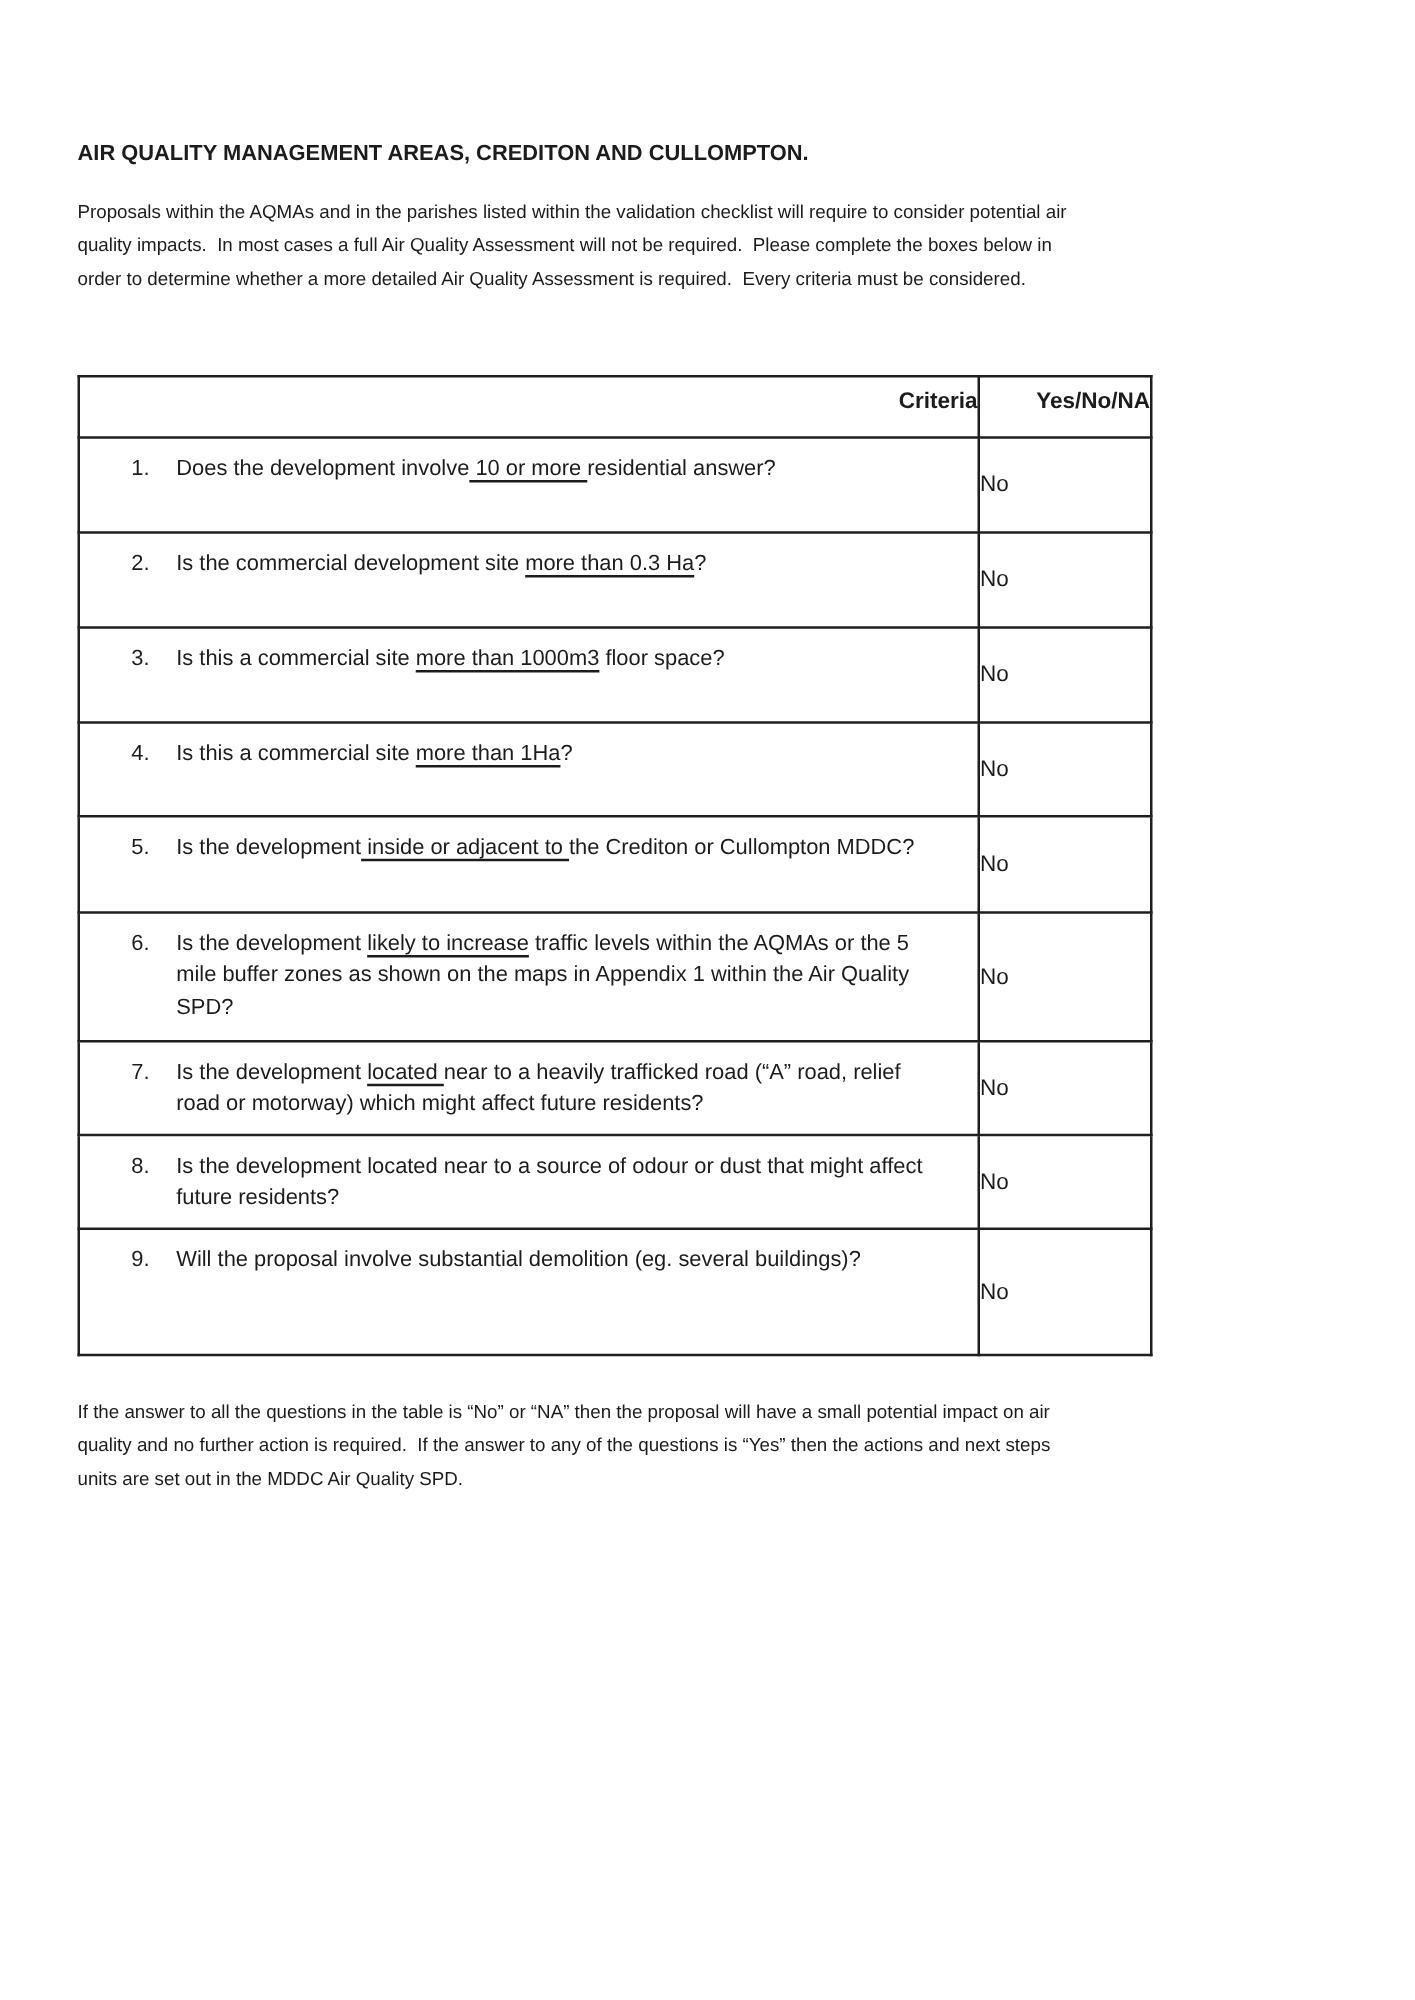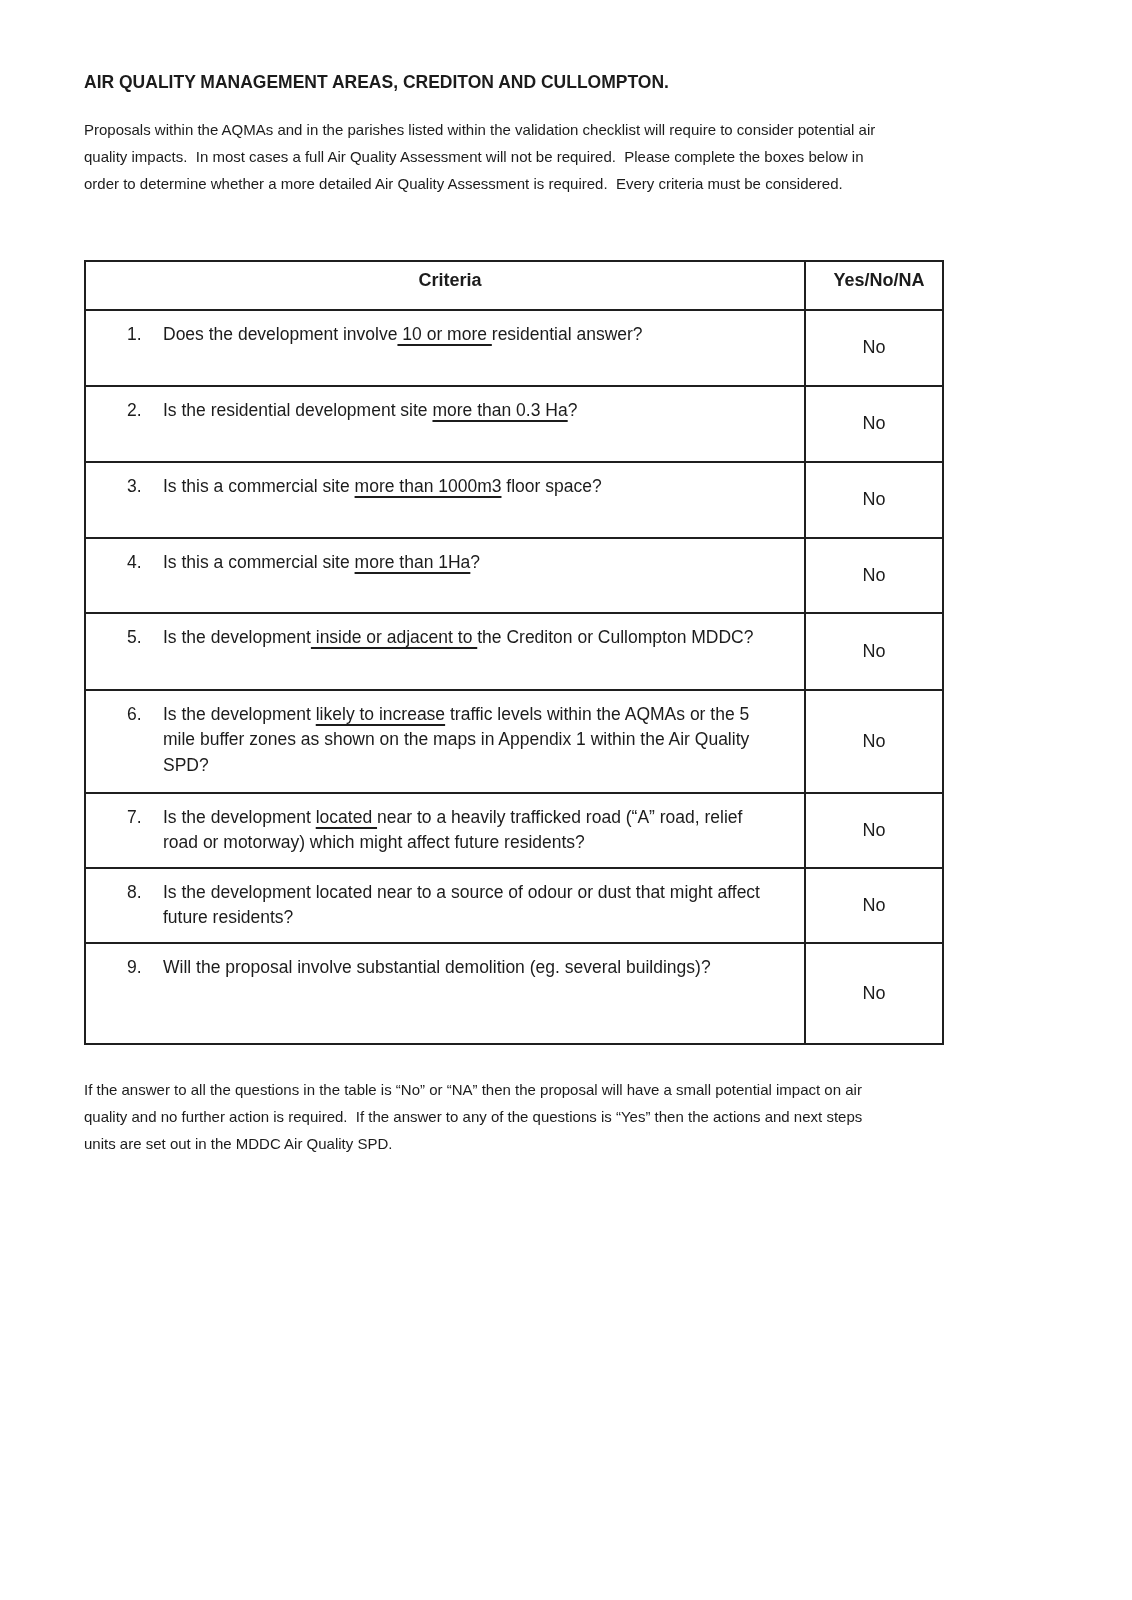--- a/index.html
+++ b/index.html
@@ -9,22 +9,22 @@
   }
   body {
     width: 1132px;
     height: 1600px;
     font-family: "Liberation Sans", "DejaVu Sans", sans-serif;
     color: #1c1c1c;
     overflow: hidden;
   }
   .page {
     width: 800px;
-    margin-left: 84px;
-    padding-top: 72px;
+    margin-left: 62px;
+    padding-top: 112px;
   }
   .doc-title {
     font-size: 17.5px;
     font-weight: bold;
     margin: 0;
     line-height: 1.25;
   }
   .doc-subtitle {
     font-size: 17.5px;
     font-weight: bold;
@@ -57,21 +57,21 @@
   .criteria-table tbody tr:nth-child(1) { height: 76px; }
   .criteria-table tbody tr:nth-child(2) { height: 76px; }
   .criteria-table tbody tr:nth-child(3) { height: 76px; }
   .criteria-table tbody tr:nth-child(4) { height: 75px; }
   .criteria-table tbody tr:nth-child(5) { height: 77px; }
   .criteria-table tbody tr:nth-child(6) { height: 103px; }
   .criteria-table tbody tr:nth-child(7) { height: 75px; }
   .criteria-table tbody tr:nth-child(8) { height: 75px; }
   .criteria-table tbody tr:nth-child(9) { height: 101px; }
   .criteria-table th {
-    text-align: center;
+    text-align: right;
     vertical-align: top;
     font-weight: bold;
     padding: 8px 0 0 10px;
     font-size: 18px;
   }
   td.cell-q {
     vertical-align: top;
   }
   .q-wrap {
     display: flex;
@@ -84,21 +84,21 @@
   }
   .q-text {
     flex: 1;
   }
   .q-text .u {
     text-decoration: underline;
     text-underline-offset: 4px;
     text-decoration-thickness: 1.5px;
   }
   td.cell-a {
-    text-align: center;
+    text-align: left;
     vertical-align: middle;
     font-size: 18px;
   }
 </style>
 </head>
 <body>
 
 <div class="page">
 
   <p class="doc-title">AIR QUALITY MANAGEMENT AREAS, CREDITON AND CULLOMPTON.</p>
@@ -124,21 +124,21 @@
               <span class="q-num">1.</span>
               <span class="q-text"><span>Does the development involve</span><span class="u"> 10 or more </span><span>residential answer?</span></span>
             </div>
           </td>
           <td class="cell-a">No</td>
         </tr>
         <tr>
           <td class="cell-q">
             <div class="q-wrap">
               <span class="q-num">2.</span>
-              <span class="q-text"><span>Is the residential development site </span><span class="u">more than 0.3 Ha</span><span>?</span></span>
+              <span class="q-text"><span>Is the commercial development site </span><span class="u">more than 0.3 Ha</span><span>?</span></span>
             </div>
           </td>
           <td class="cell-a">No</td>
         </tr>
         <tr>
           <td class="cell-q">
             <div class="q-wrap">
               <span class="q-num">3.</span>
               <span class="q-text"><span>Is this a commercial site </span><span class="u">more than 1000m3</span><span> floor space?</span></span>
             </div>

